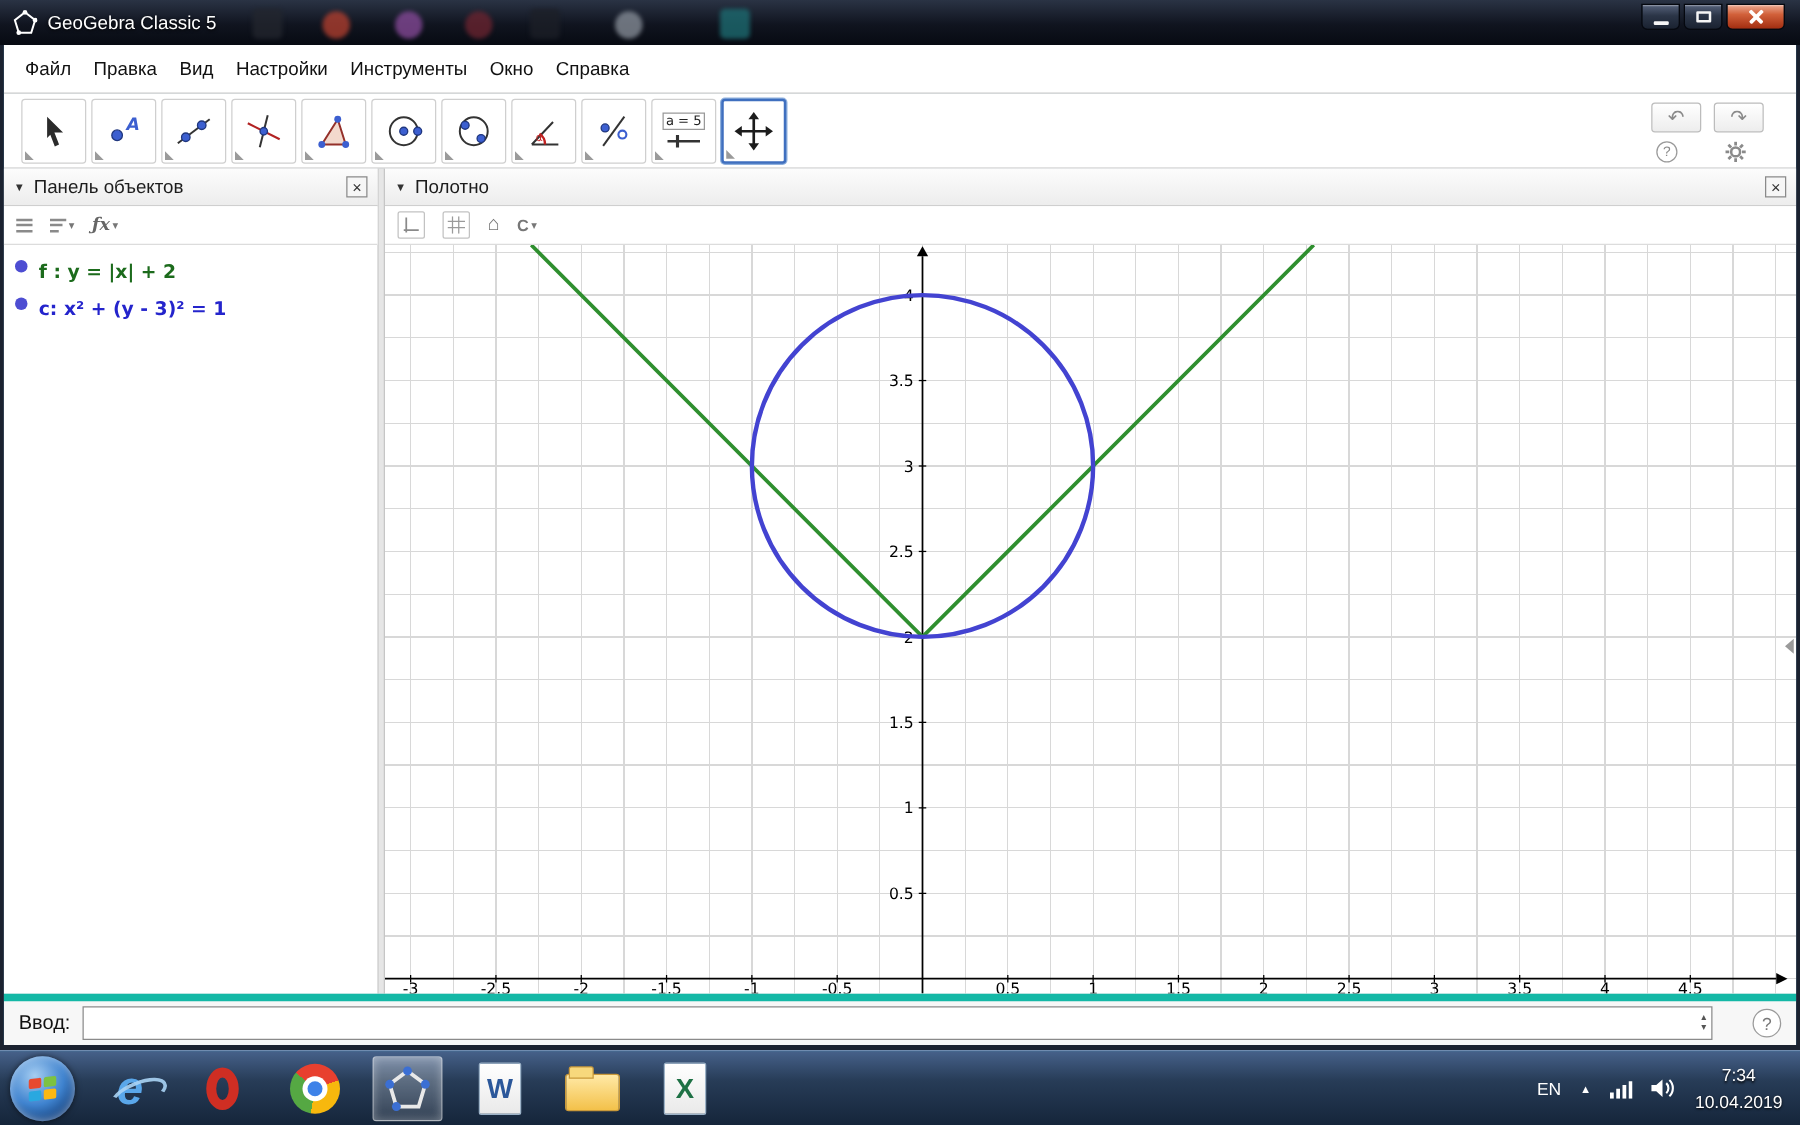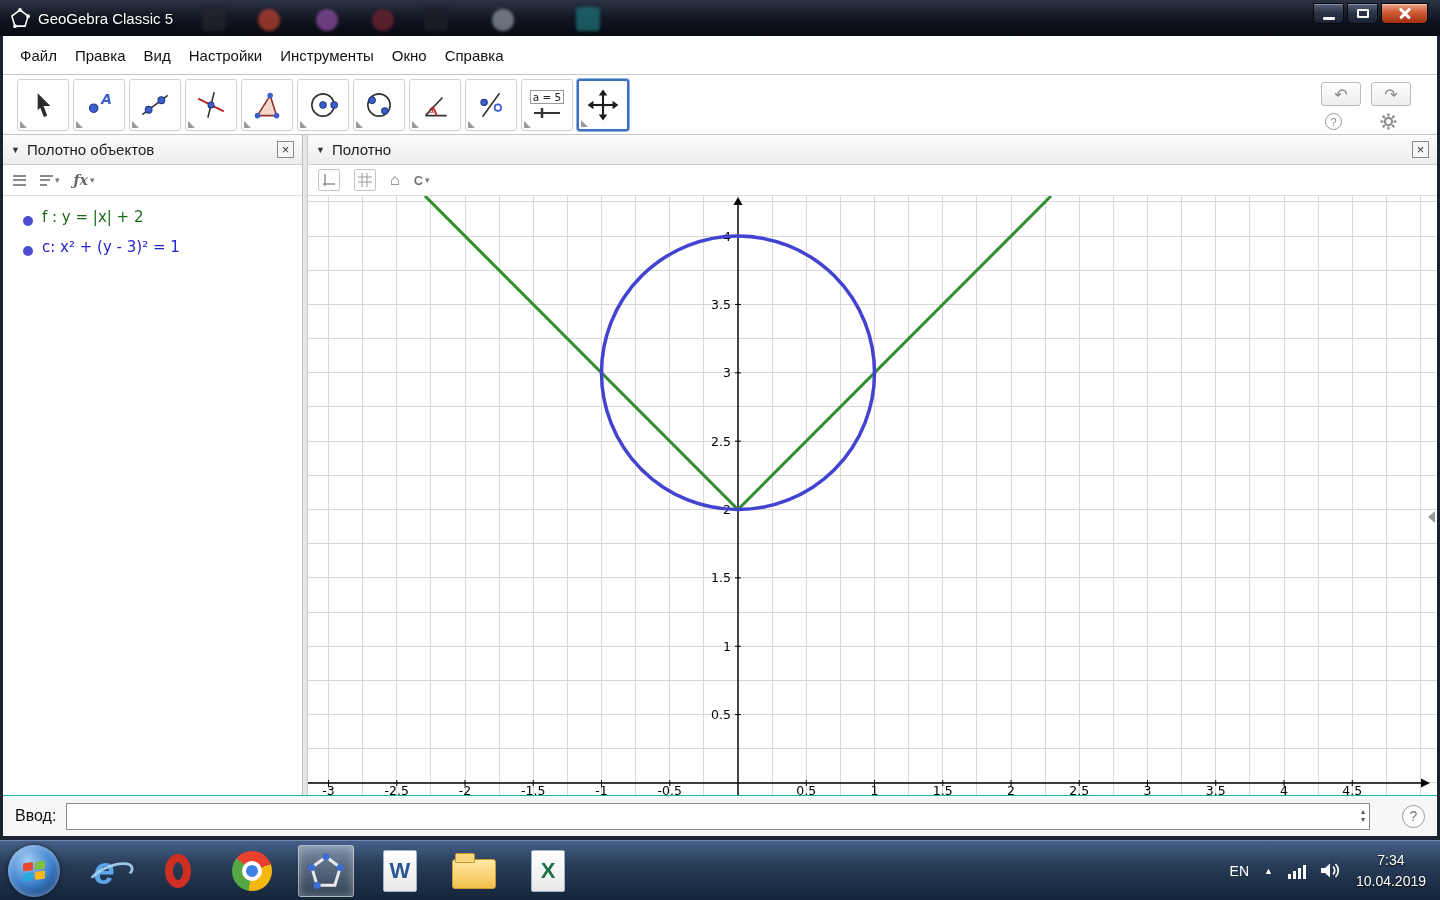--- a/index.html
+++ b/index.html
@@ -64,39 +64,39 @@
     display:flex;align-items:center;justify-content:center;font-size:13px;color:#333;background:#f6f6f6;}
   .stylebar{height:31px;display:flex;align-items:center;gap:14px;padding:0 10px;
     border-bottom:1px solid #dcdcdc;color:#777;flex:none;background:#fff;}
 
   .algebra{width:300px;border-right:1px solid #bfbfbf;display:flex;flex-direction:column;background:#fff;}
   .icon-bars{display:flex;flex-direction:column;gap:2.5px;}
   .icon-bars i{display:block;width:13px;height:2px;background:#8a8a8a;}
   .mini-dd{font-size:9px;color:#777;margin-left:2px;}
   .fx{font-style:italic;font-weight:bold;font-size:14px;color:#666;font-family:"DejaVu Serif",serif;}
   .obj-list{padding-top:6px;}
-  .obj-row{display:flex;align-items:flex-end;gap:9px;padding:6px 20px;
-    font-family:"DejaVu Sans",sans-serif;font-size:15px;font-weight:normal;}
+  .obj-row{display:flex;align-items:flex-start;gap:9px;padding:6px 9px;
+    font-family:"DejaVu Sans",sans-serif;font-size:15px;font-weight:bold;}
   .obj-bullet{width:10px;height:10px;border-radius:50%;flex:none;}
 
   .divider{width:5px;background:#e6e6e6;border-right:1px solid #c6c6c6;}
 
   .graphics{flex:1;display:flex;flex-direction:column;position:relative;background:#fff;}
   .sq-btn{width:22px;height:22px;border:1px solid #c2c2c2;border-radius:2px;
     display:flex;align-items:center;justify-content:center;background:#fff;}
   .home{font-size:16px;color:#777;}
   .cap{font-size:13px;font-weight:bold;color:#777;}
   .canvas-wrap{flex:1;position:relative;overflow:hidden;}
   #graph-svg{position:absolute;inset:0;width:100%;height:100%;}
   .collapse{position:absolute;right:2px;top:315px;width:0;height:0;
     border-top:6px solid transparent;border-bottom:6px solid transparent;border-right:7px solid #9a9a9a;}
 
   
   .inputbar{position:absolute;top:795px;left:3px;right:3px;height:41px;background:#f7f7f7;
-    border-top:1px solid #14b8a6;display:flex;align-items:center;padding:0 12px;gap:10px;}
+    border-top:6px solid #14b8a6;display:flex;align-items:center;padding:0 12px;gap:10px;}
   .input-label{font-size:16px;color:#111;}
   .input-wrap{flex:1;position:relative;margin-right:22px;}
   .input-wrap input{width:100%;height:27px;border:1px solid #8a8a8a;font-size:15px;
     padding:0 22px 0 6px;background:#fff;font-family:"DejaVu Sans",sans-serif;}
   .spin{position:absolute;right:5px;top:5px;display:flex;flex-direction:column;
     line-height:8px;font-size:8px;color:#555;}
   .input-help{width:23px;height:23px;border:1.5px solid #9a9a9a;border-radius:50%;
     display:flex;align-items:center;justify-content:center;color:#777;font-size:14px;background:#fff;}
 
   
@@ -288,21 +288,21 @@
         </g>
       </svg>
     </div>
   </div>
 
   <div class="workspace">
 
     <div class="algebra">
       <div class="panel-header">
         <span class="caret">▼</span>
-        <span>Полотно объектов</span>
+        <span>Панель объектов</span>
         <span class="panel-close">×</span>
       </div>
       <div class="stylebar">
         <span class="icon-bars">
             <i></i>
             <i></i>
             <i></i>
           </span>
         <span style="display:flex;align-items:center;">
           <span class="icon-bars">

